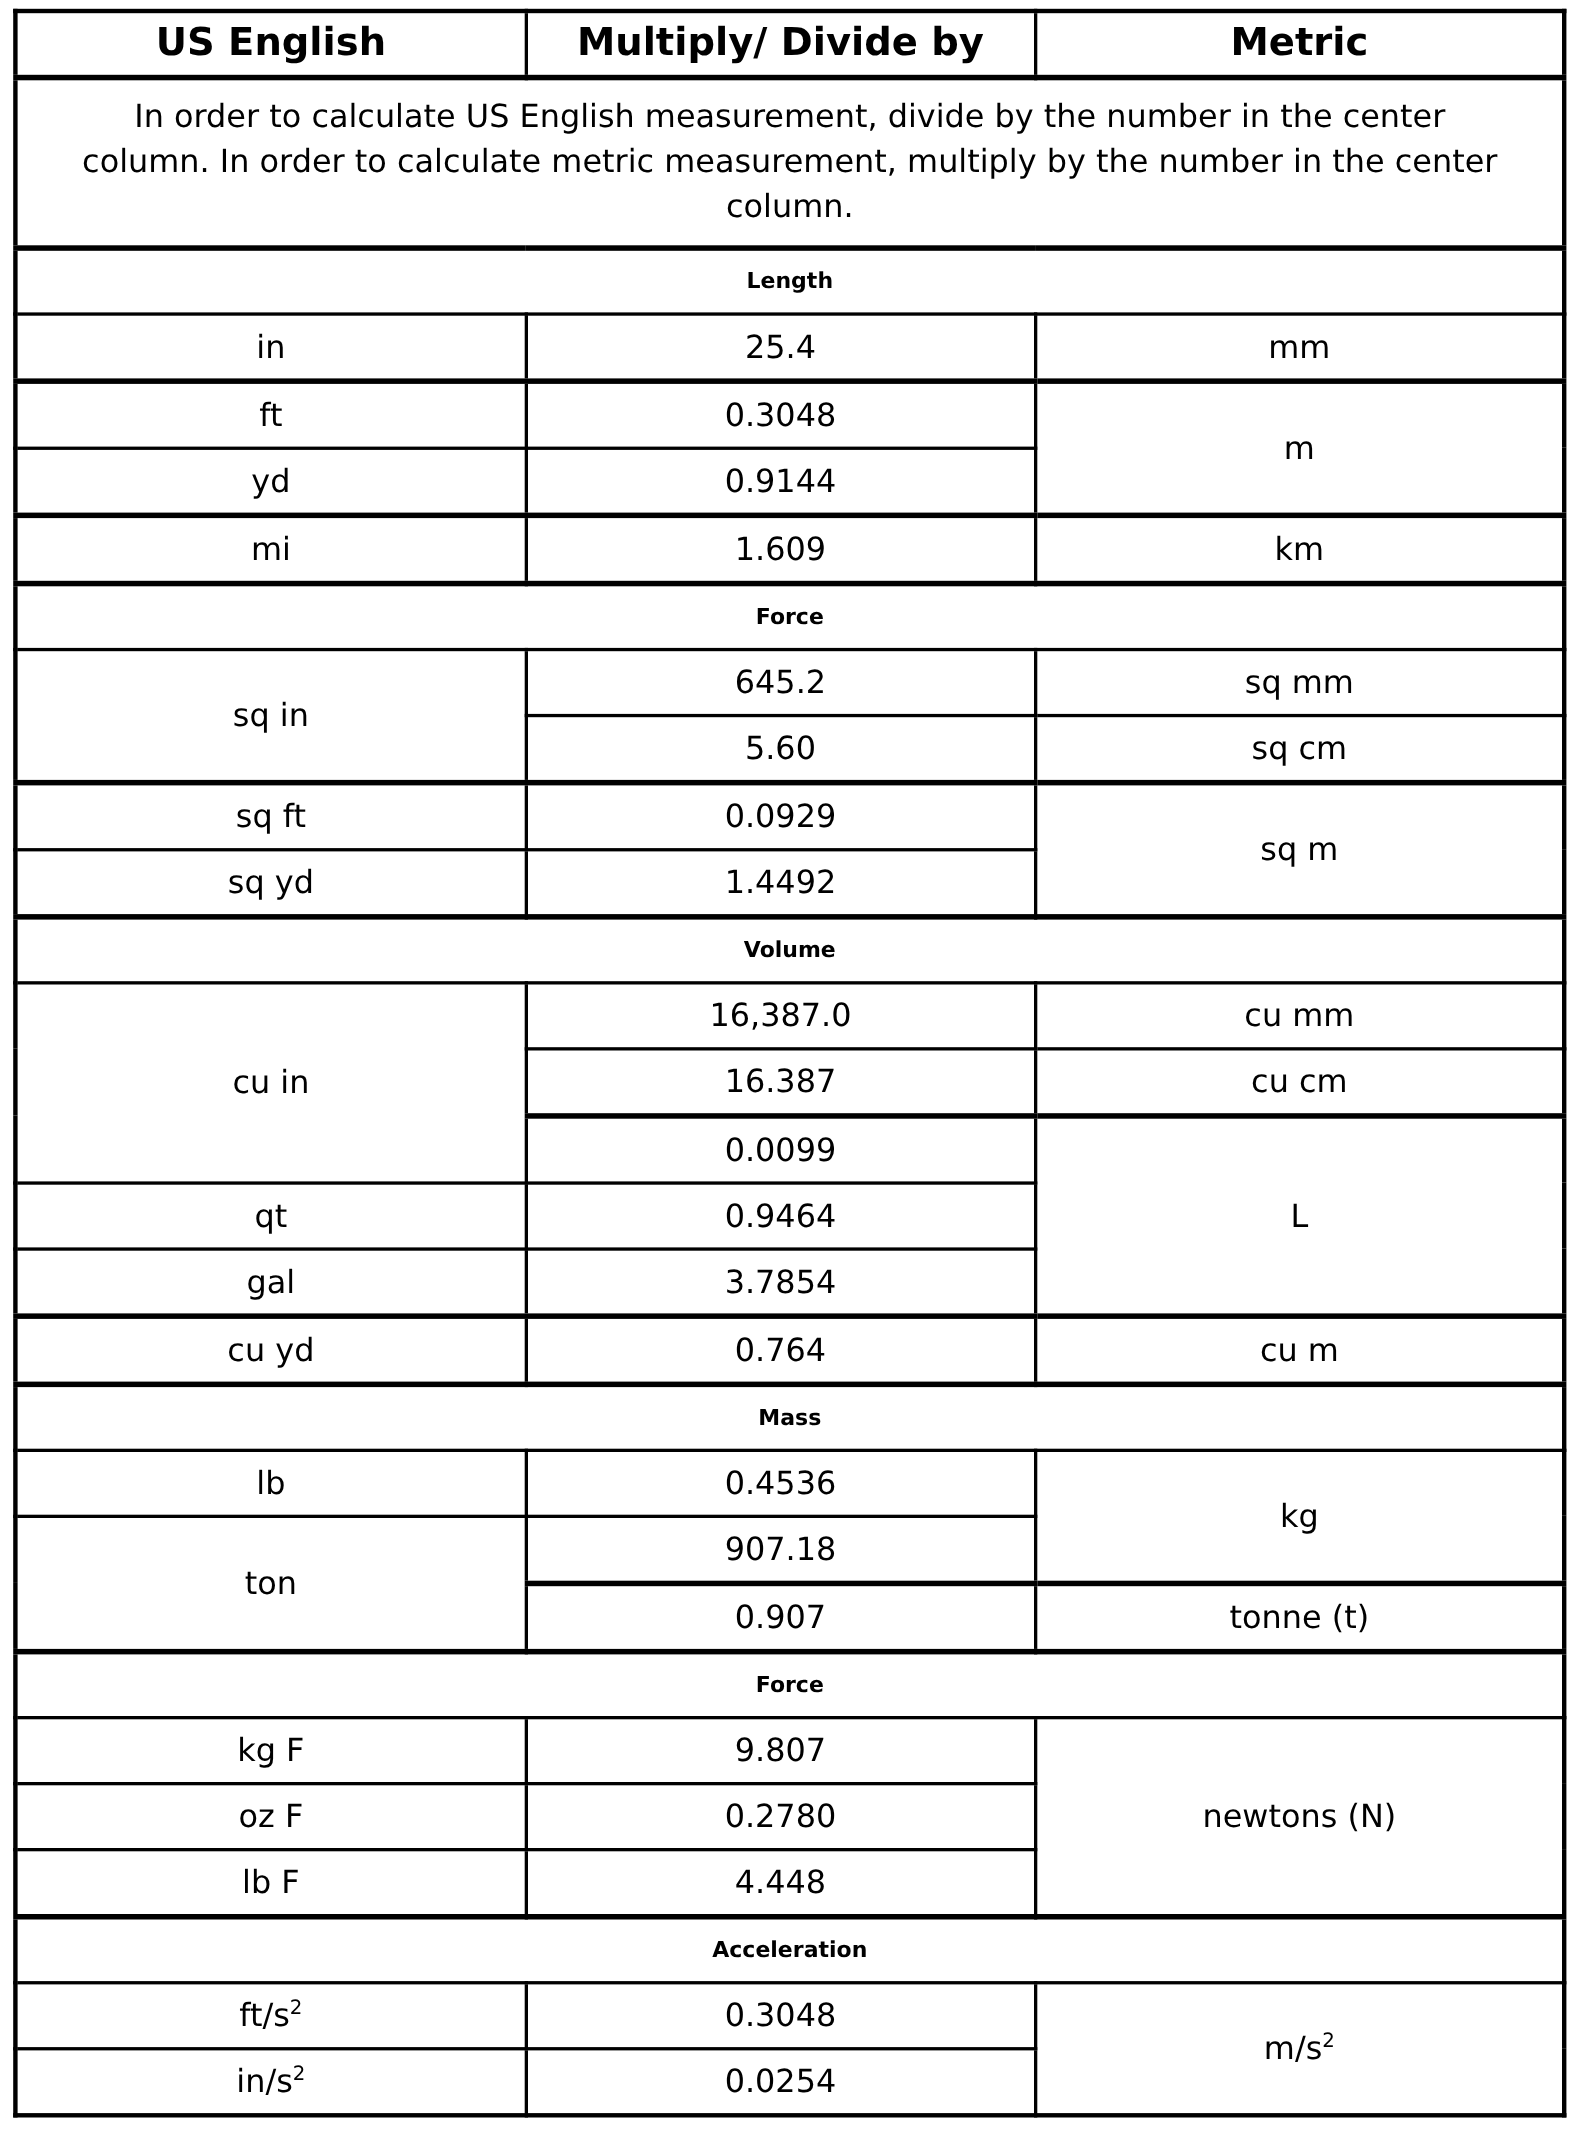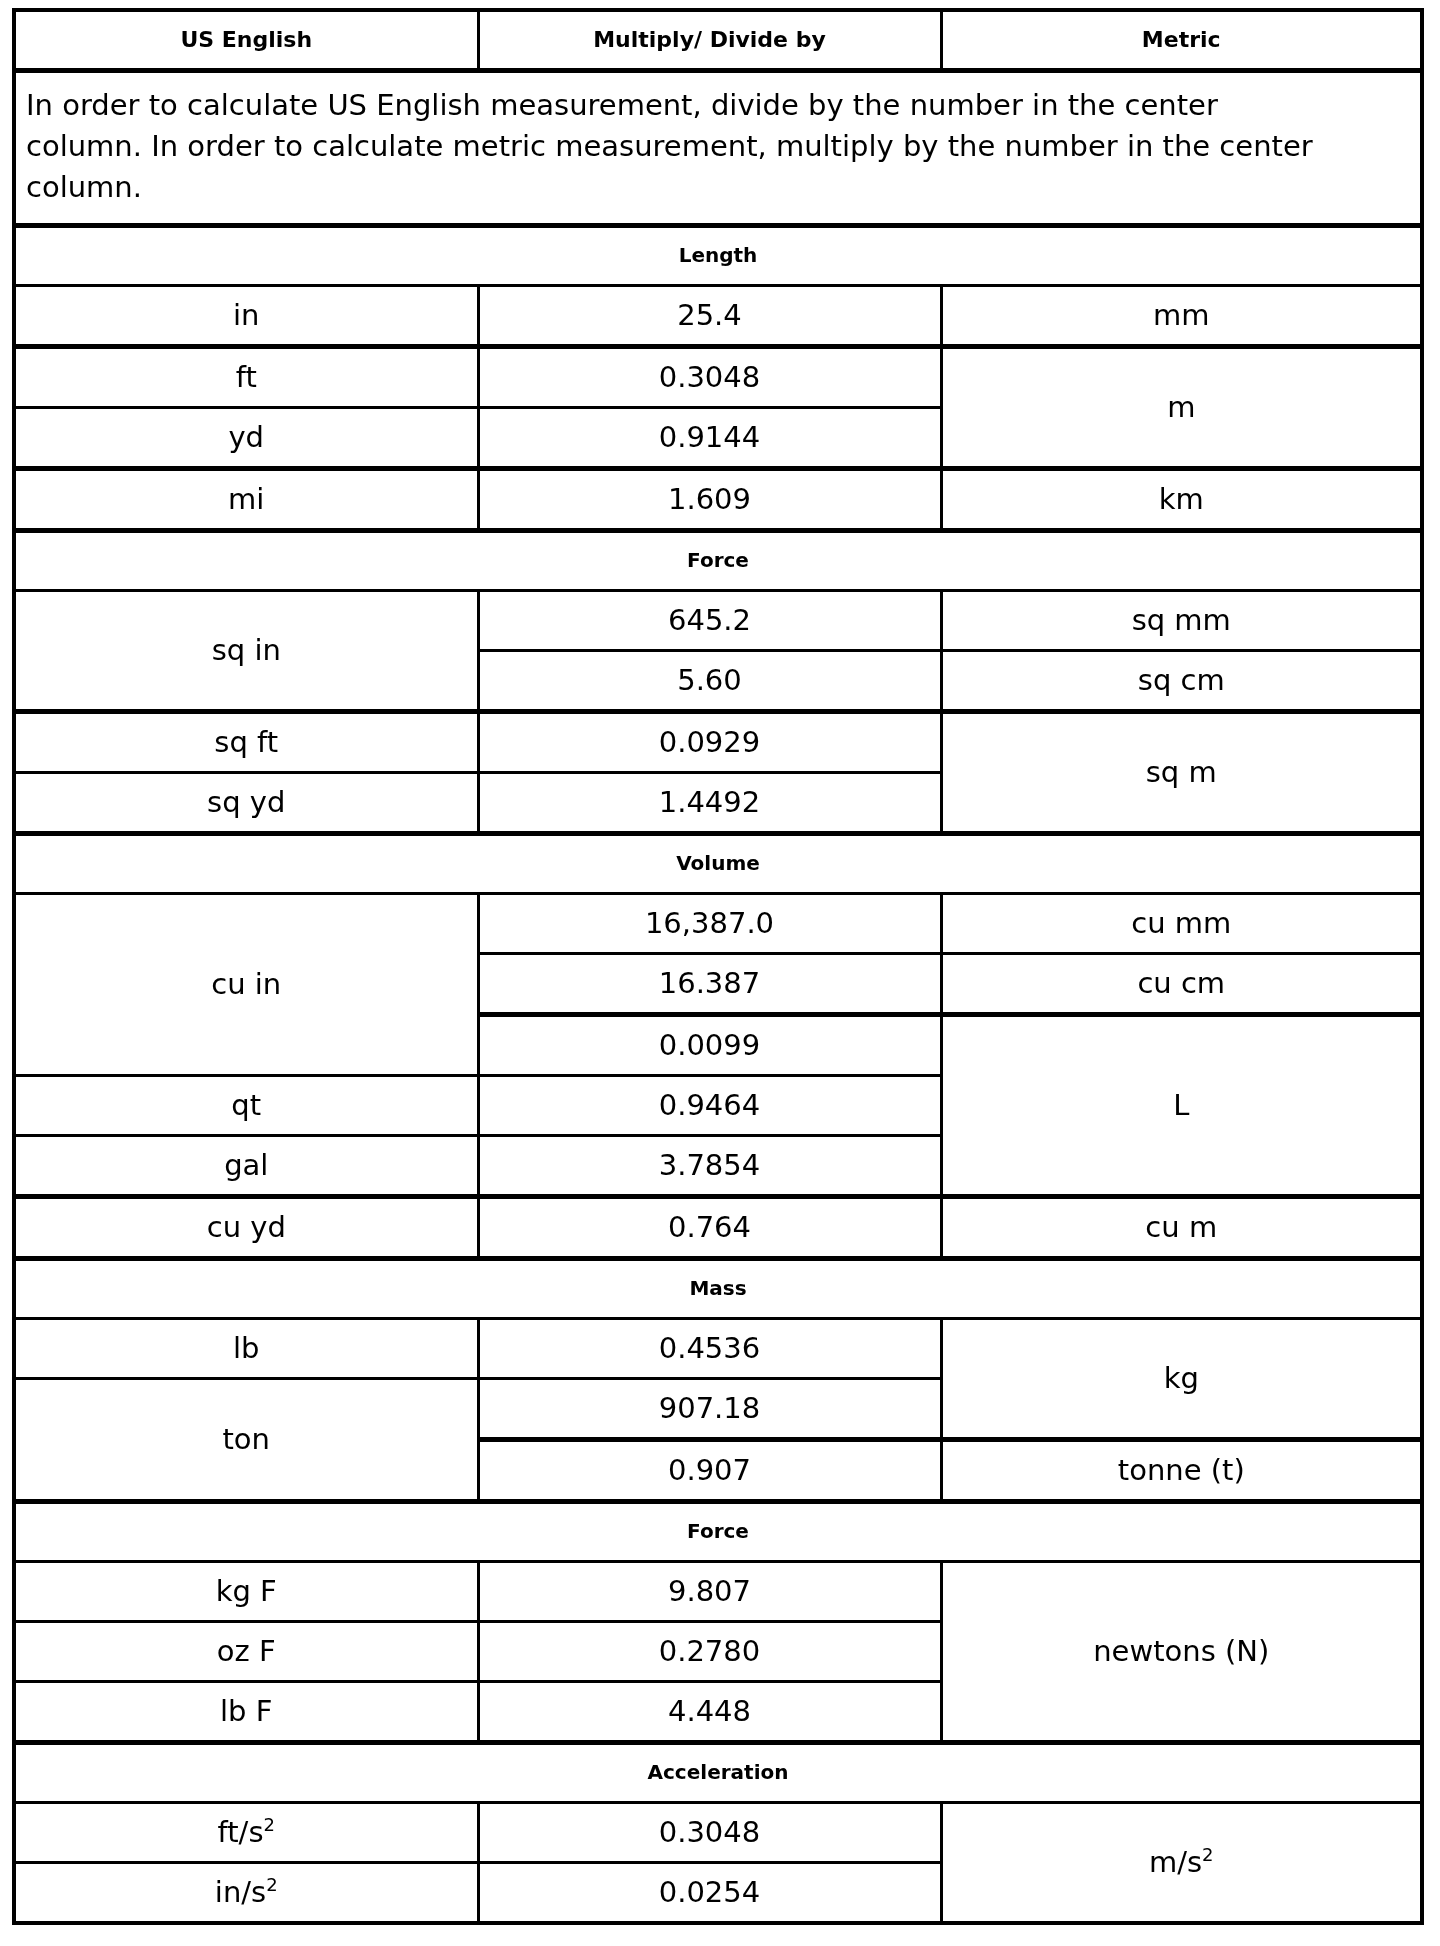--- a/index.html
+++ b/index.html
@@ -32,25 +32,26 @@
     border: 3px solid #000;
     text-align: center;
     vertical-align: middle;
     height: 57px;
     padding: 0 6px;
     font-weight: normal;
     line-height: 1.25;
   }
   tr.col-head th {
     font-weight: bold;
-    font-size: 22px;
+    font-size: 35px;
     height: 56px;
   }
   tr.thick-top > td, tr.thick-top > th, td.thick-top {
     border-top-width: 5px;
+    text-align: center;
   }
   td.instruction {
     text-align: left;
     height: auto;
     padding: 12px 10px 14px 10px;
     line-height: 1.42;
   }
   td.instruction .iline {
     white-space: nowrap;
   }

